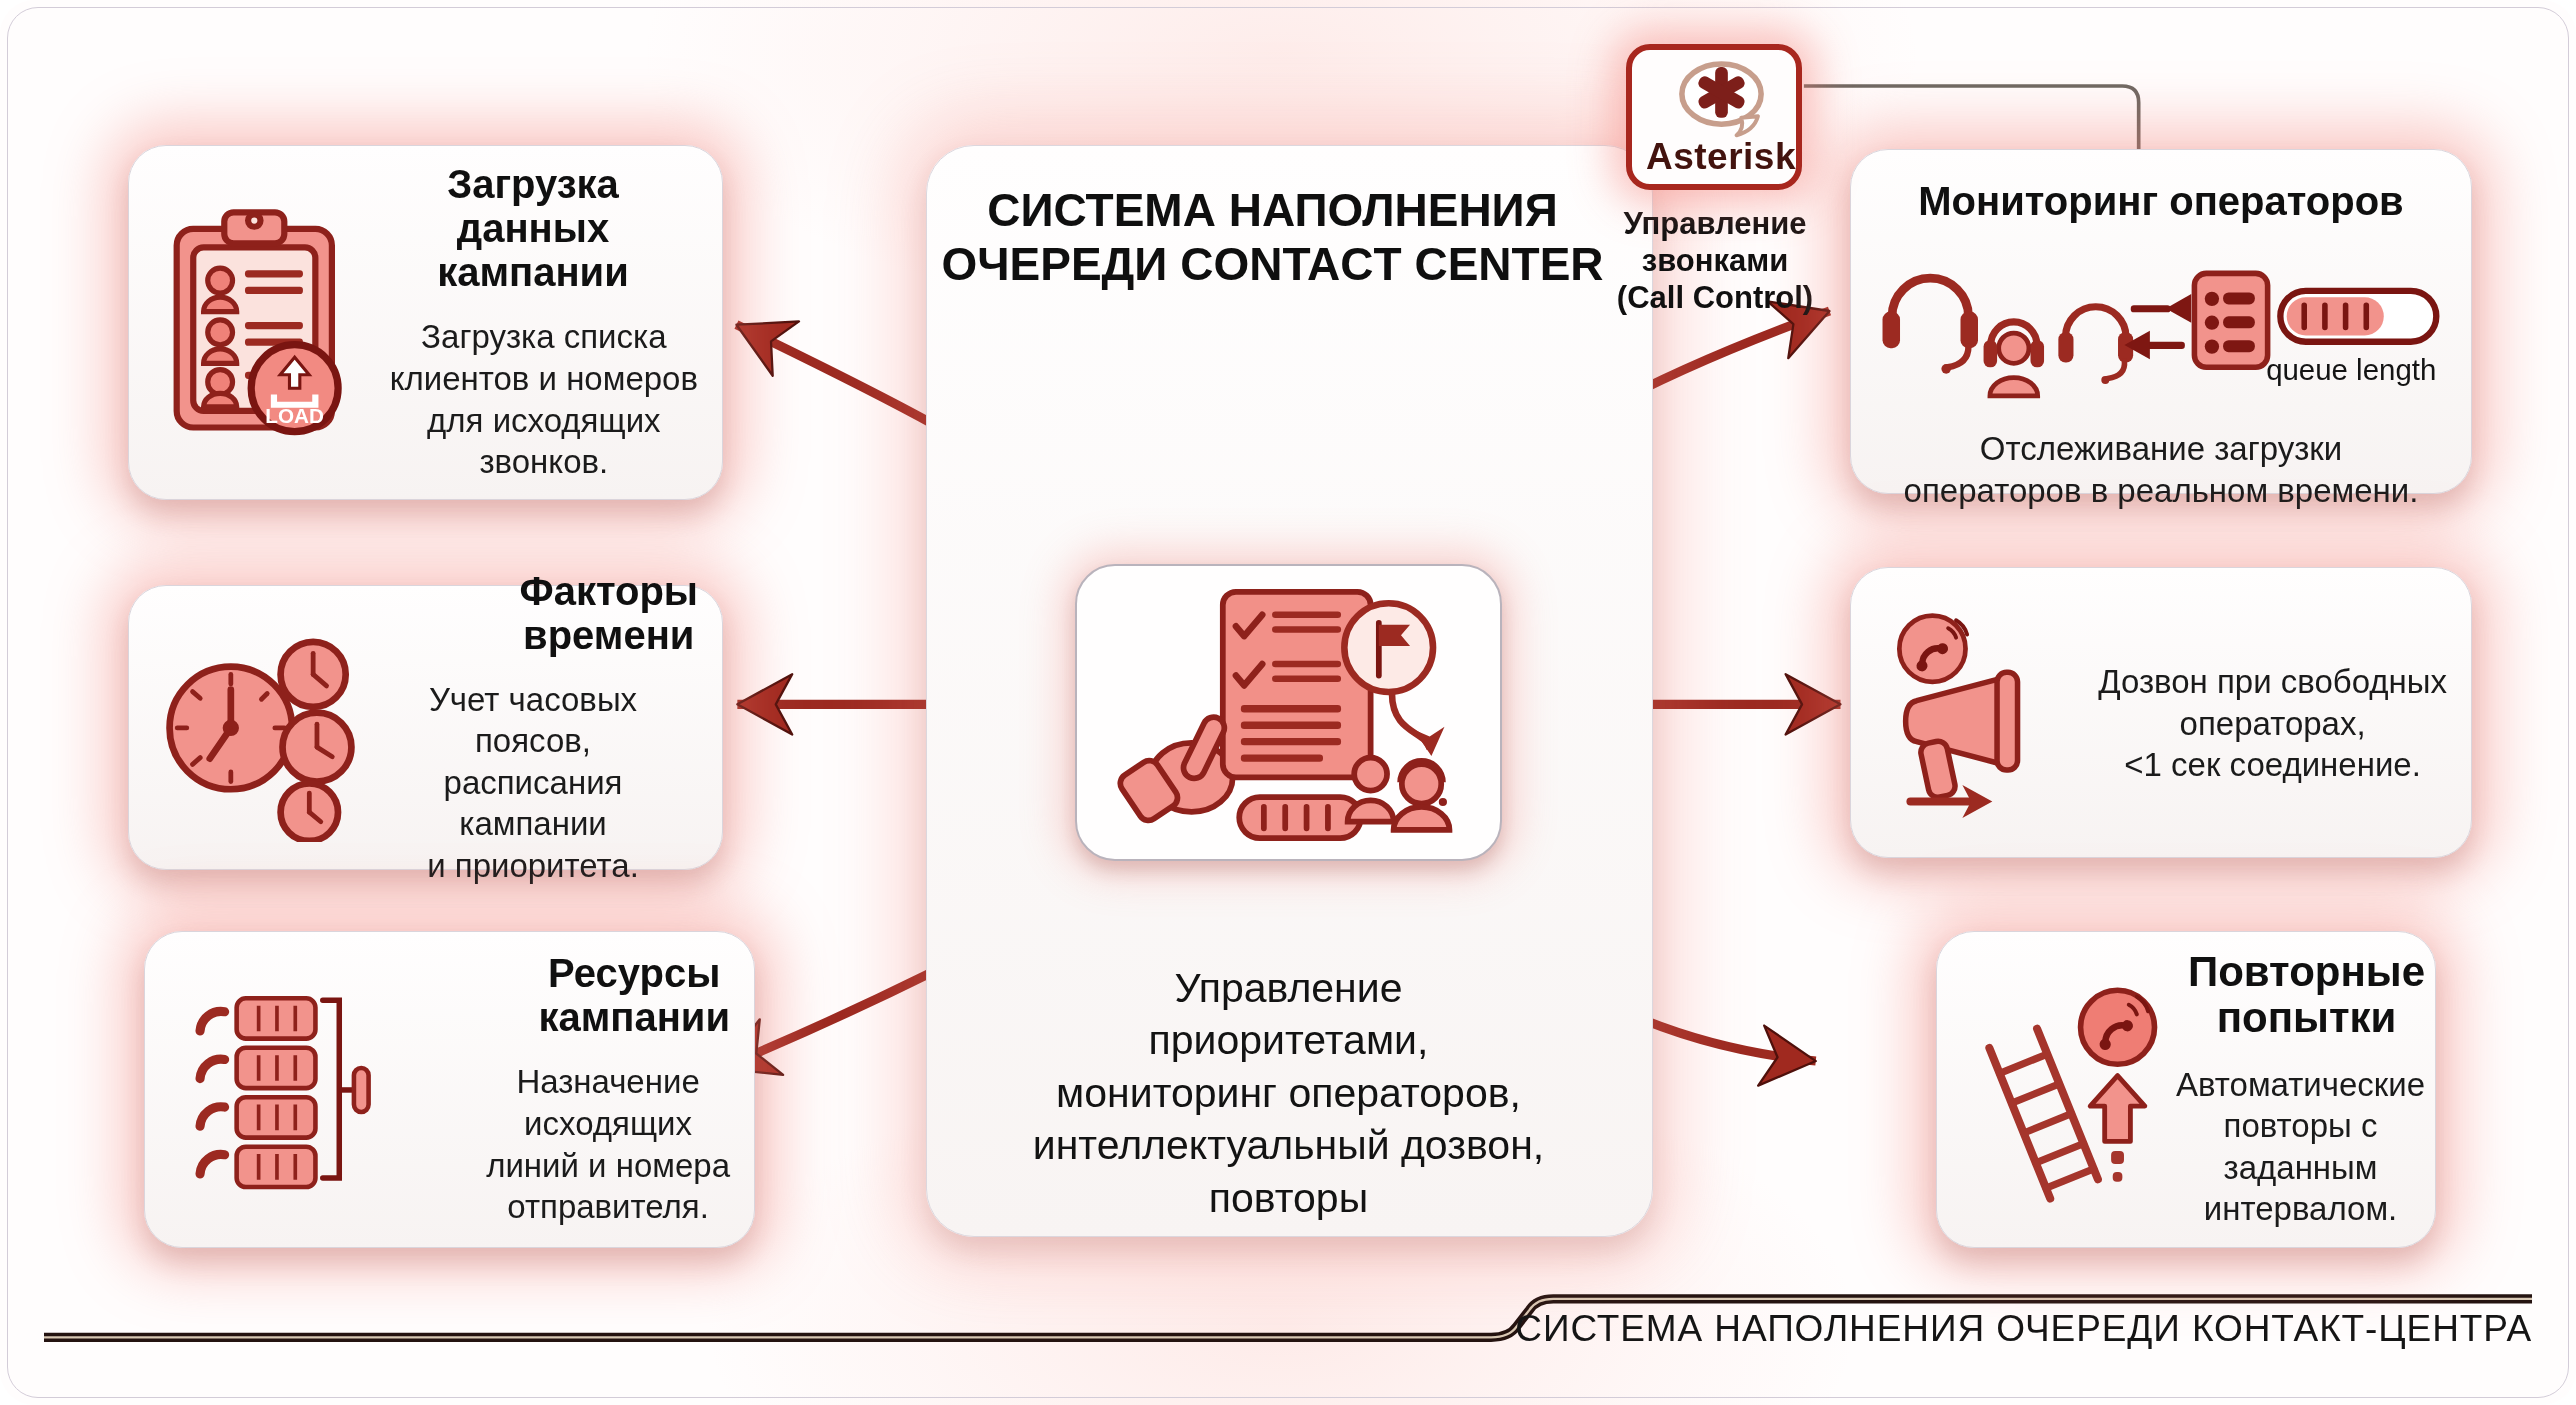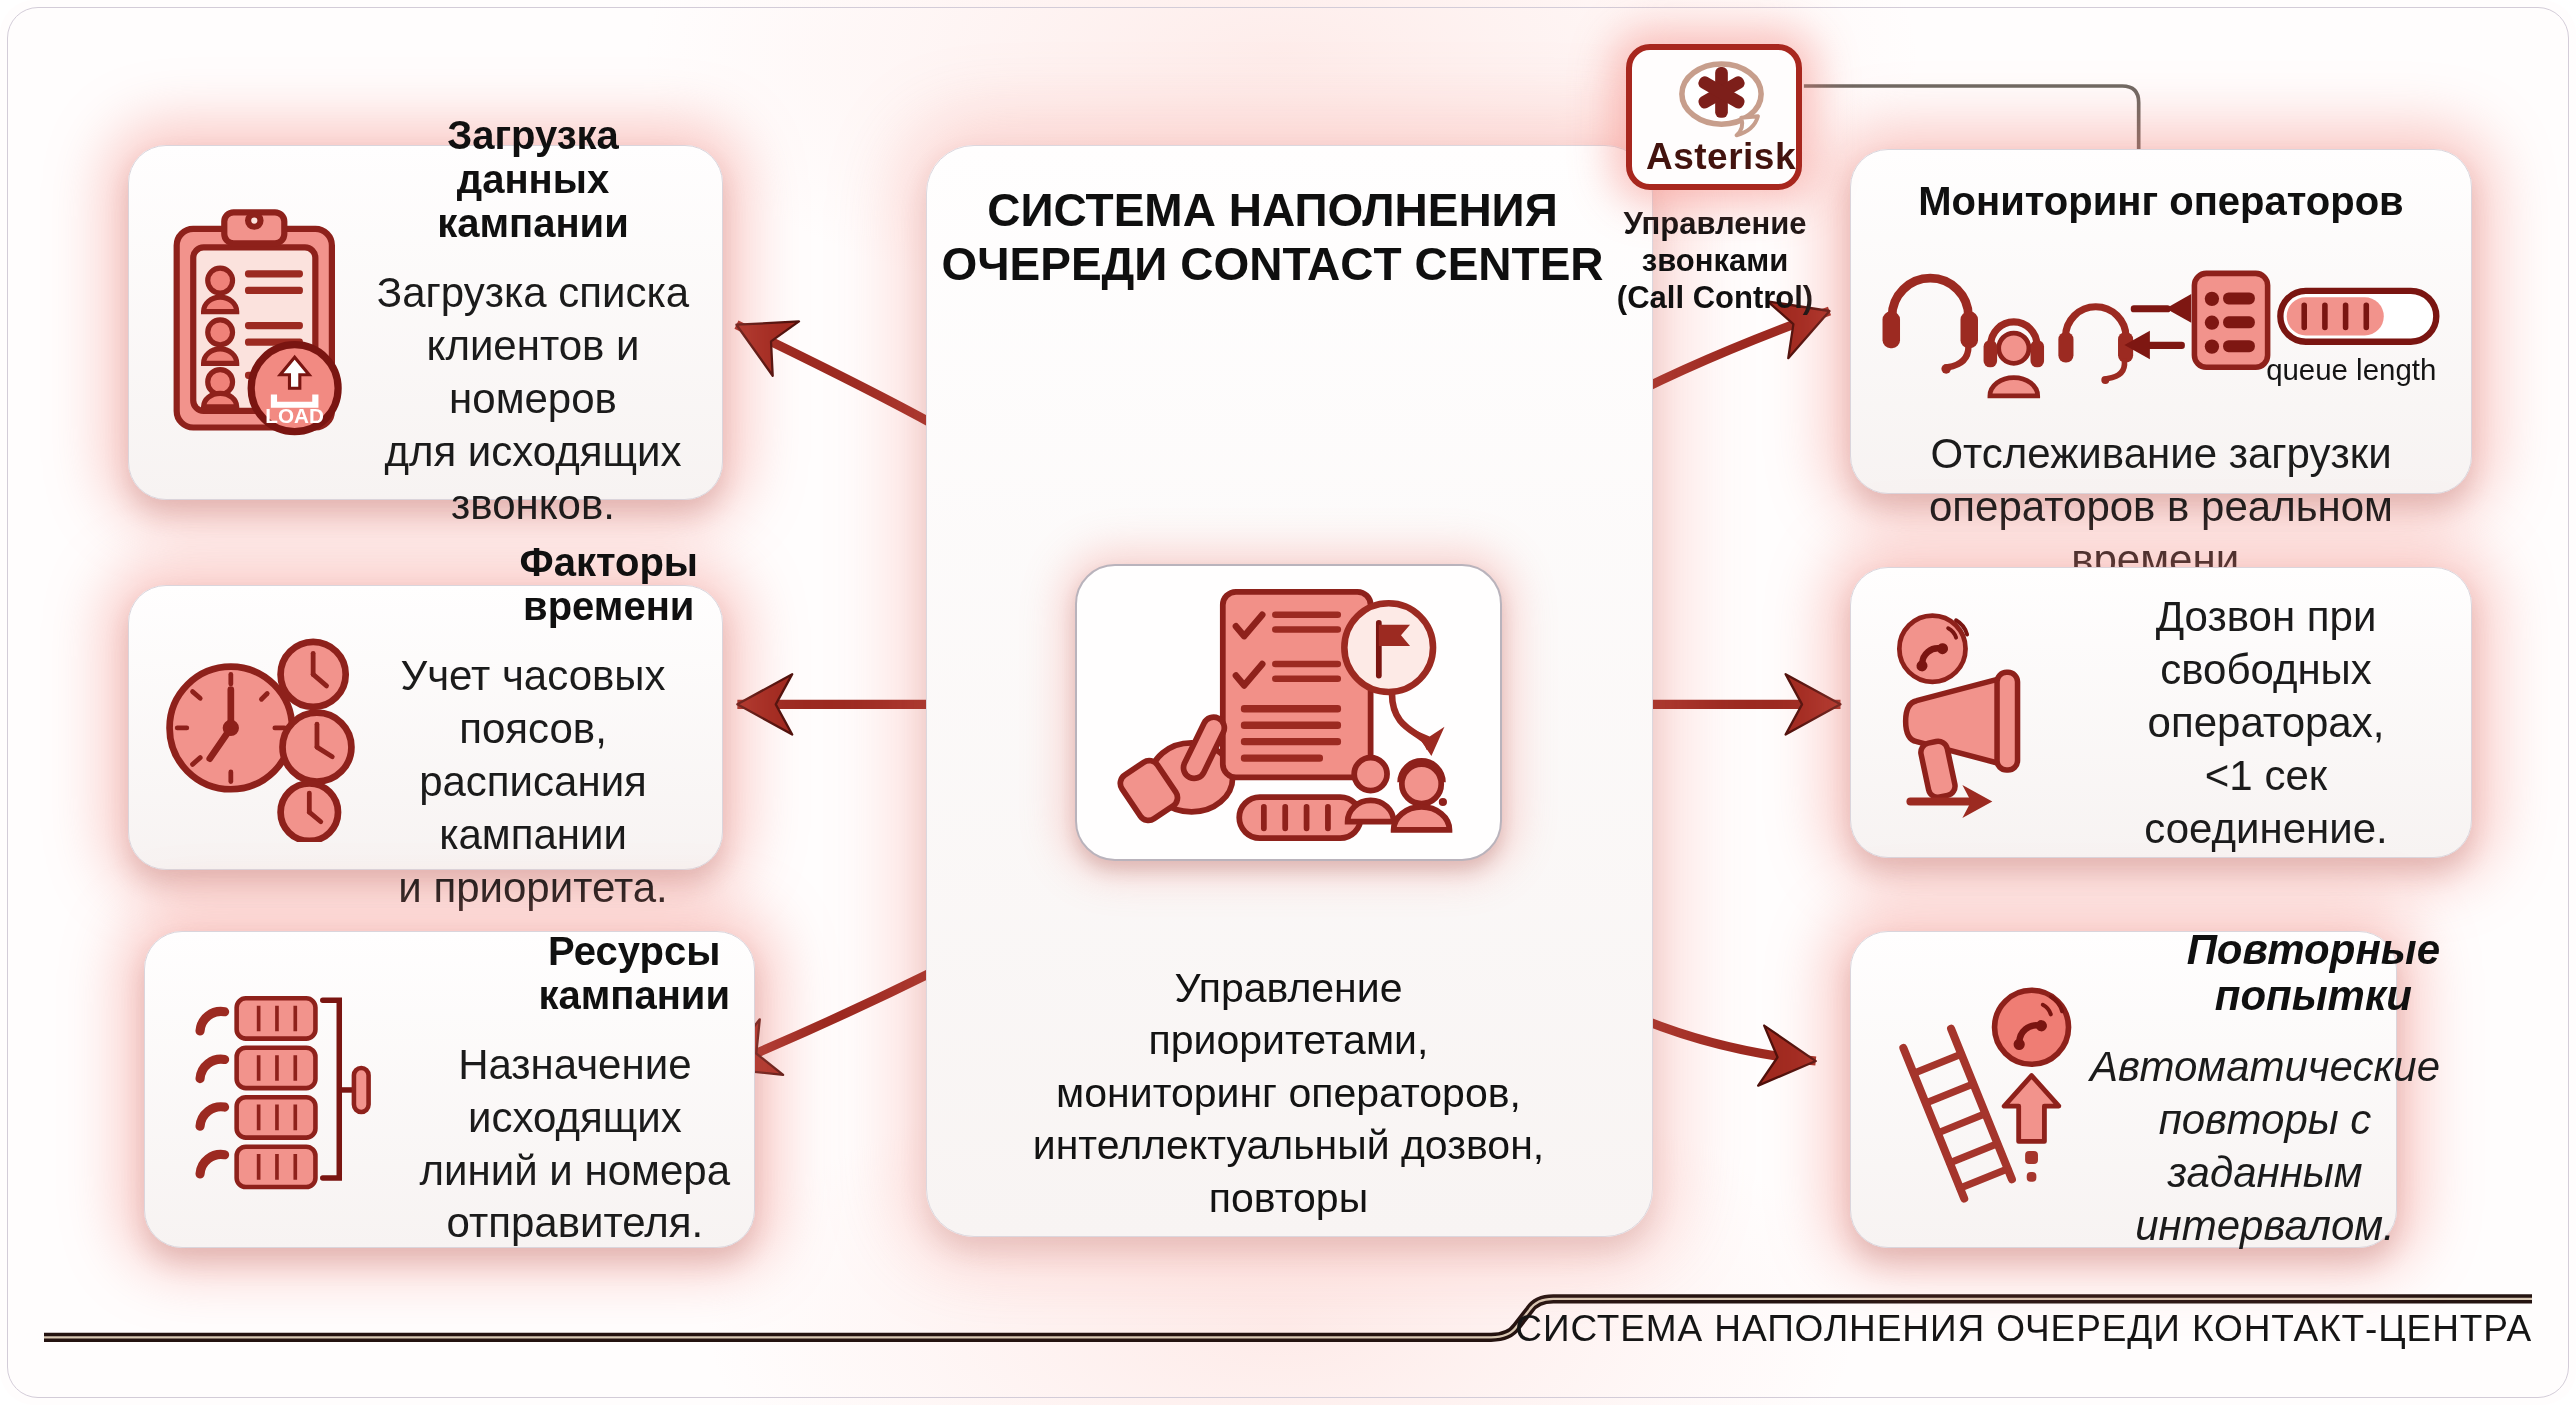--- a/index.html
+++ b/index.html
@@ -18,21 +18,21 @@
     position:absolute;z-index:10;display:flex;align-items:center;
     background:linear-gradient(180deg,#fffefe 0%,#f7f3f2 100%);
     border:1.8px solid #dad5dc;border-radius:38px;
     box-shadow:0 14.6px 24px rgba(110,35,30,.16), 0 0 60px 22px rgba(243,122,112,.40);
     padding:16.5px 24px;box-sizing:border-box;
   }
   .icon-col{flex:0 0 auto;display:flex;align-items:center;justify-content:center;}
   .txt-col{flex:1 1 auto;display:flex;flex-direction:column;align-items:flex-end;justify-content:center;}
   .t{white-space:pre-line;text-align:center;}
   .card-title{font-weight:bold;font-size:40px;line-height:1.1;color:#101010;}
-  .card-body{font-size:42px;line-height:1.26;color:#1b1b1b;margin-top:22px;}
+  .card-body{font-size:33px;line-height:1.26;color:#1b1b1b;margin-top:22px;}
   .center-panel{
     position:absolute;left:926px;top:145px;width:725px;height:1090px;z-index:8;
     background:linear-gradient(180deg,#fffefe,#f8f4f3);
     border:1.8px solid #dcd7de;border-radius:48px;
     box-shadow:0 14.6px 27.4px rgba(110,35,30,.14), 0 0 73px 25.6px rgba(243,122,112,.28);
   }
   .center-title{position:absolute;left:926px;top:183px;width:693px;z-index:9;
     font-weight:bold;font-size:46px;line-height:1.18;color:#0f0f0f;}
   .center-card{
     position:absolute;left:1075px;top:564px;width:423px;height:293px;z-index:12;
@@ -342,21 +342,21 @@
         <polygon points="0,0 -38,-21 -27,0 -38,21" transform="translate(140,248)" fill="#9c2a21"></polygon>
       </svg>
     </div>
     <div class="txt-col">
       <div class="card-body t">Дозвон при свободных
 операторах,
 &lt;1 сек соединение.</div>
     </div>
   </div>
 
-  <div class="card" style="left:1850px;top:931px;width:547px;height:317px;font-style:italic;">
+  <div class="card" style="left:1936px;top:931px;width:500px;height:317px;">
     <div class="icon-col" style="width:215px;">
       <svg width="201" height="238" viewBox="0 0 250 280">
         <g transform="rotate(-22 90 170)" stroke="#a5352c" stroke-width="10" stroke-linecap="round" fill="none">
           <path d="M62,70 V272"></path>
             <path d="M126,70 V272"></path>
           <path d="M62,104 H126 M62,144 H126 M62,184 H126 M62,224 H126 M62,258 H126" stroke-width="9"></path>
         </g>
         <circle cx="186" cy="62" r="46" fill="#ef7d74" stroke="#8e211b" stroke-width="7"></circle>
         <g transform="translate(178,64) rotate(-40)" stroke="#7a1511" fill="none" stroke-linecap="round">
           <path d="M-16,8 A21,21 0 0 1 16,8" stroke-width="8"></path>

